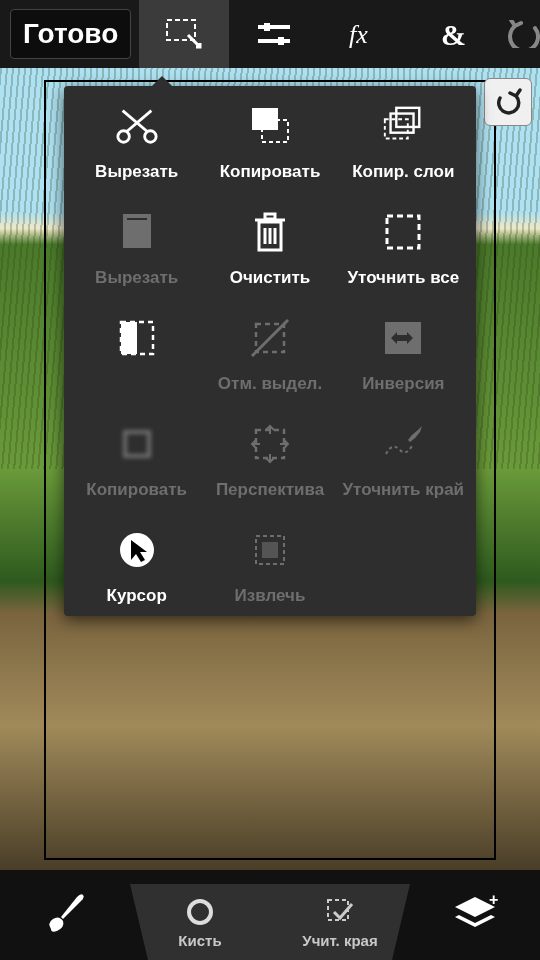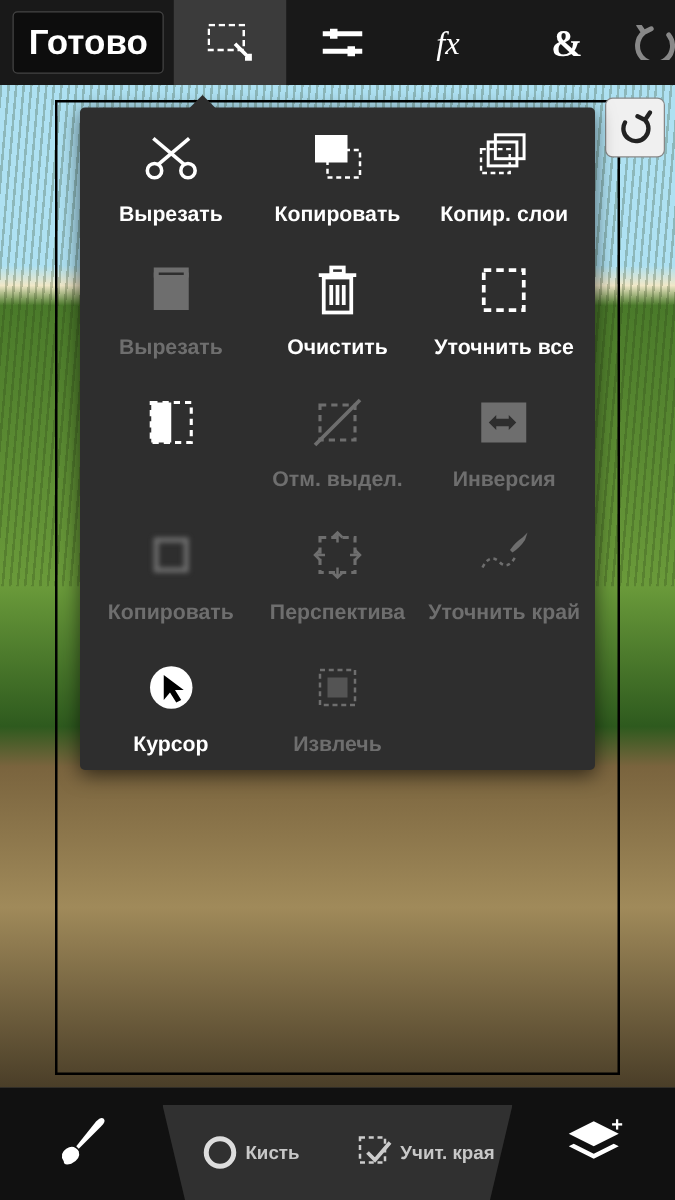--- a/index.html
+++ b/index.html
@@ -43,21 +43,21 @@
   .panel-cell { display:flex; flex-direction:column; align-items:center; gap:14px; }
   .panel-icon { width:44px; height:44px; display:flex; align-items:center; justify-content:center; color:#fff; }
   .panel-label { color:#fff; font-size:17px; font-weight:bold; }
   .panel-cell.disabled .panel-icon { color:#6e6e6e; }
   .panel-cell.disabled .panel-label { color:#6e6e6e; }
 
   
   .bottombar { position:absolute; bottom:0; left:0; right:0; height:90px; background:#111; display:flex; align-items:center; }
   .bb-left, .bb-right { width:130px; height:100%; display:flex; align-items:center; justify-content:center; color:#fff; }
   .bb-center { flex:1; height:100%; background:#303030; display:flex; align-items:stretch; justify-content:space-around; clip-path: polygon(0 14px, 100% 14px, calc(100% - 18px) 100%, 18px 100%); padding-top:14px; }
-  .bb-cell { flex:1; display:flex; flex-direction:row; align-items:center; justify-content:center; gap:4px; color:#c8c8c8; font-size:15px; font-weight:bold; }
+  .bb-cell { flex:1; display:flex; flex-direction:column; align-items:center; justify-content:center; gap:4px; color:#c8c8c8; font-size:15px; font-weight:bold; }
   .bb-cell .bb-icon { width:32px; height:32px; display:flex; align-items:center; justify-content:center; }
 
   .ring { width:26px; height:26px; border:4px solid #ddd; border-radius:50%; }
   .dot-blue { width:20px; height:20px; background:#1a7de0; border:4px solid #e8e8e8; border-radius:50%; }
 </style>
 </head>
 <body>
 
 <div class="app">
 

